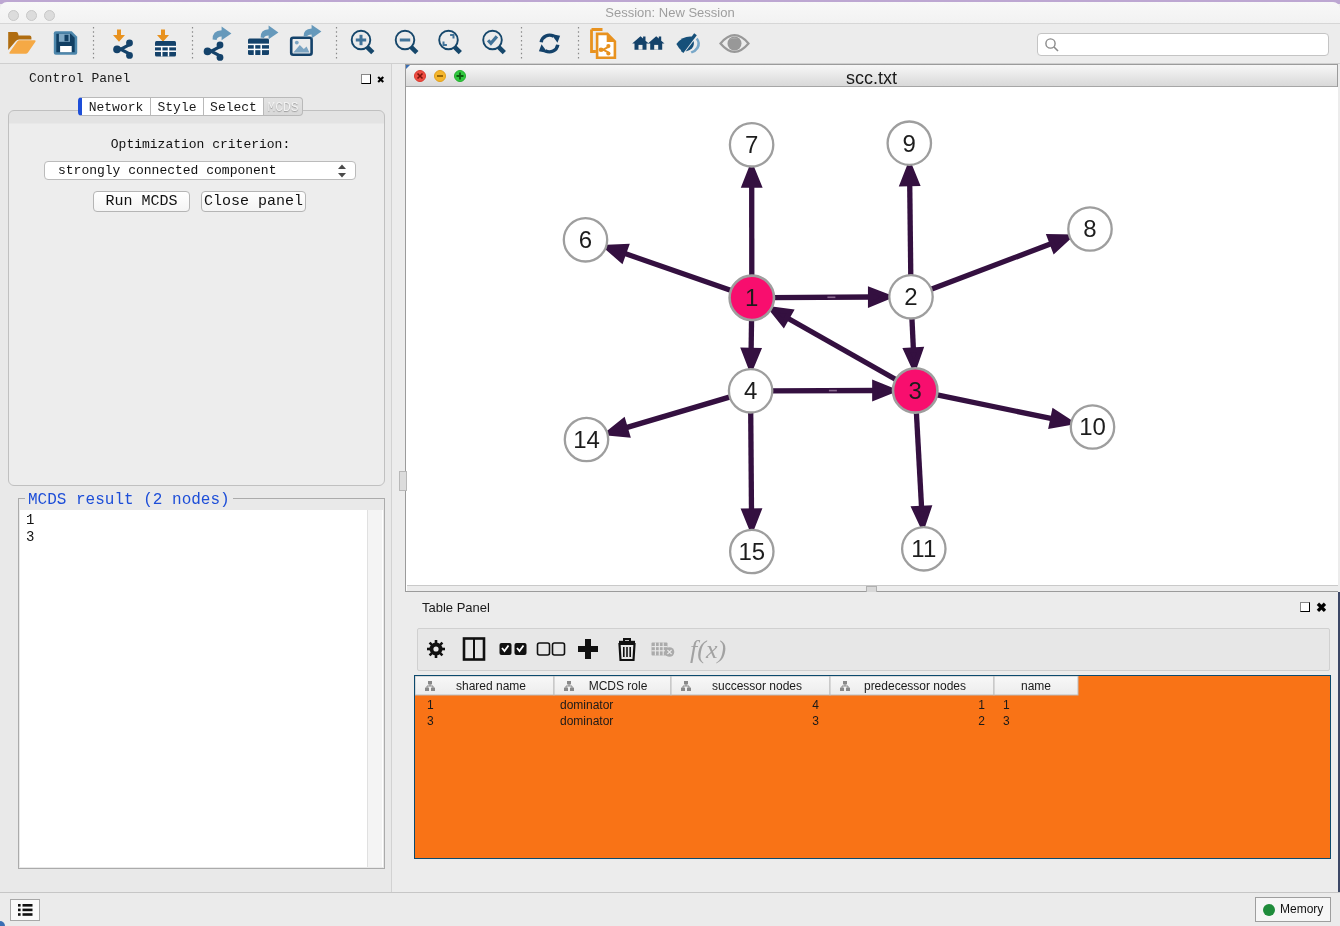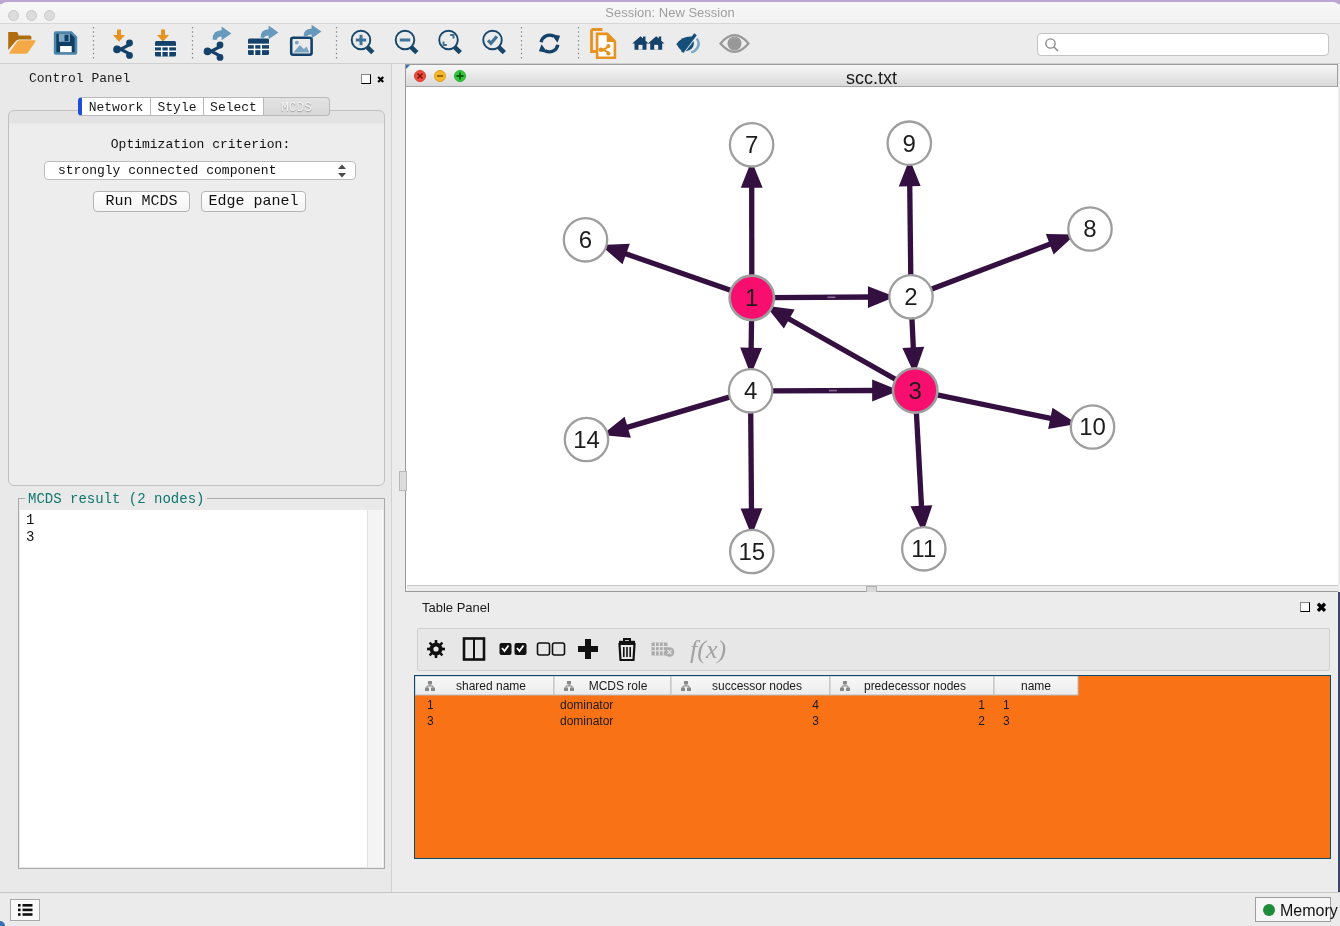--- a/index.html
+++ b/index.html
@@ -49,21 +49,21 @@
 
 #tpanel{left:405px;top:592px;width:935px;height:300px;background:#ececec;}
 #ttoolbar{left:12px;top:36px;width:911px;height:41px;background:#e7e7e7;border:1px solid #d0d0d0;
   border-radius:2px;}
 #tablewrap{left:9px;top:83px;width:915px;height:182px;background:#f97316;border:1px solid #0c4a6e;}
 .td{position:absolute;font-size:12px;color:#1a1a1a;height:16px;line-height:16px;}
 
 #statusbar{left:0;top:892px;width:1340px;height:34px;background:#ebebeb;border-top:1px solid #c6c6c6;}
 #listbtn{left:10px;top:899px;width:28px;height:20px;background:#fafafa;border:1px solid #a8a8a8;}
 #membtn{left:1255px;top:897px;width:74px;height:23px;background:#f6f6f6;border:1px solid #9e9e9e;
-  font-size:16px;color:#111;}
+  font-size:12px;color:#111;}
 #rightedge{left:1338px;top:592px;width:2px;height:334px;background:#3c4766;}
 svg{display:block;}
 </style></head>
 <body>
 
 <div class="abs" id="purpletop"></div>
 <div class="abs" id="titlebar">
   <div class="light" style="left:8px"></div>
   <div class="light" style="left:26px"></div>
   <div class="light" style="left:44px"></div>
@@ -234,35 +234,35 @@
 </div>
 
 <div class="abs" id="cpanel">
   <div class="abs ptitle" style="left:29px;top:7px">Control Panel</div>
   <div class="floatbtn" style="left:361px;top:10px"></div>
   <div class="xbtn" style="left:377px;top:8px">✖</div>
   <div class="tabrow" style="left:78px;top:33px">
     <div class="tab first" style="width:73px">Network</div>
     <div class="tab" style="width:53px">Style</div>
     <div class="tab" style="width:60px">Select</div>
-    <div class="tab sel last" style="width:66px">MCDS</div>
+    <div class="tab sel last" style="width:39px">MCDS</div>
   </div>
   <div class="abs" id="tabbox"></div>
   <div class="abs" id="combo">
     <div class="abs" style="left:13px;top:1px;font-size:13px;color:#111">strongly connected component</div>
     <svg class="abs" style="left:290px;top:0.5px" width="14" height="16" viewBox="0 0 14 16">
       <path d="M3,6 L7,1.5 L11,6 Z" fill="#4a4a4a"></path>
       <path d="M3,10 L7,14.5 L11,10 Z" fill="#4a4a4a"></path>
     </svg>
   </div>
   <div class="abs" style="left:9px;top:73px;width:383px;text-align:center;font-size:13px;color:#111">Optimization criterion:</div>
   <div class="cbtn" style="left:93px;top:127px;width:97px;height:21px;line-height:20px">Run MCDS</div>
-  <div class="cbtn" style="left:201px;top:127px;width:105px;height:21px;line-height:20px">Edge panel</div>
+  <div class="cbtn" style="left:201px;top:127px;width:105px;height:21px;line-height:20px">Close panel</div>
   <div class="abs" id="mcdsbox">
-    <div class="abs" style="left:6px;top:-8px;background:#e9e9e9;padding:0 3px;font-size:14px;color:#0f766e">MCDS result (2 nodes)</div>
+    <div class="abs" style="left:6px;top:-8px;background:#e9e9e9;padding:0 3px;font-size:16px;color:#1d4ed8">MCDS result (2 nodes)</div>
     <div class="abs" id="mcdstext">
       <div style="padding:2px 0 0 6px;line-height:16.5px">1<br>3</div>
       <div class="abs" style="right:1px;top:0;width:14px;height:100%;background:#f4f4f4;border-left:1px solid #e0e0e0"></div>
     </div>
   </div>
 </div>
 
 <div class="abs" id="netwin">
   <div class="abs" id="nettitle">
     <svg class="abs" style="left:0;top:0" width="4" height="4">

